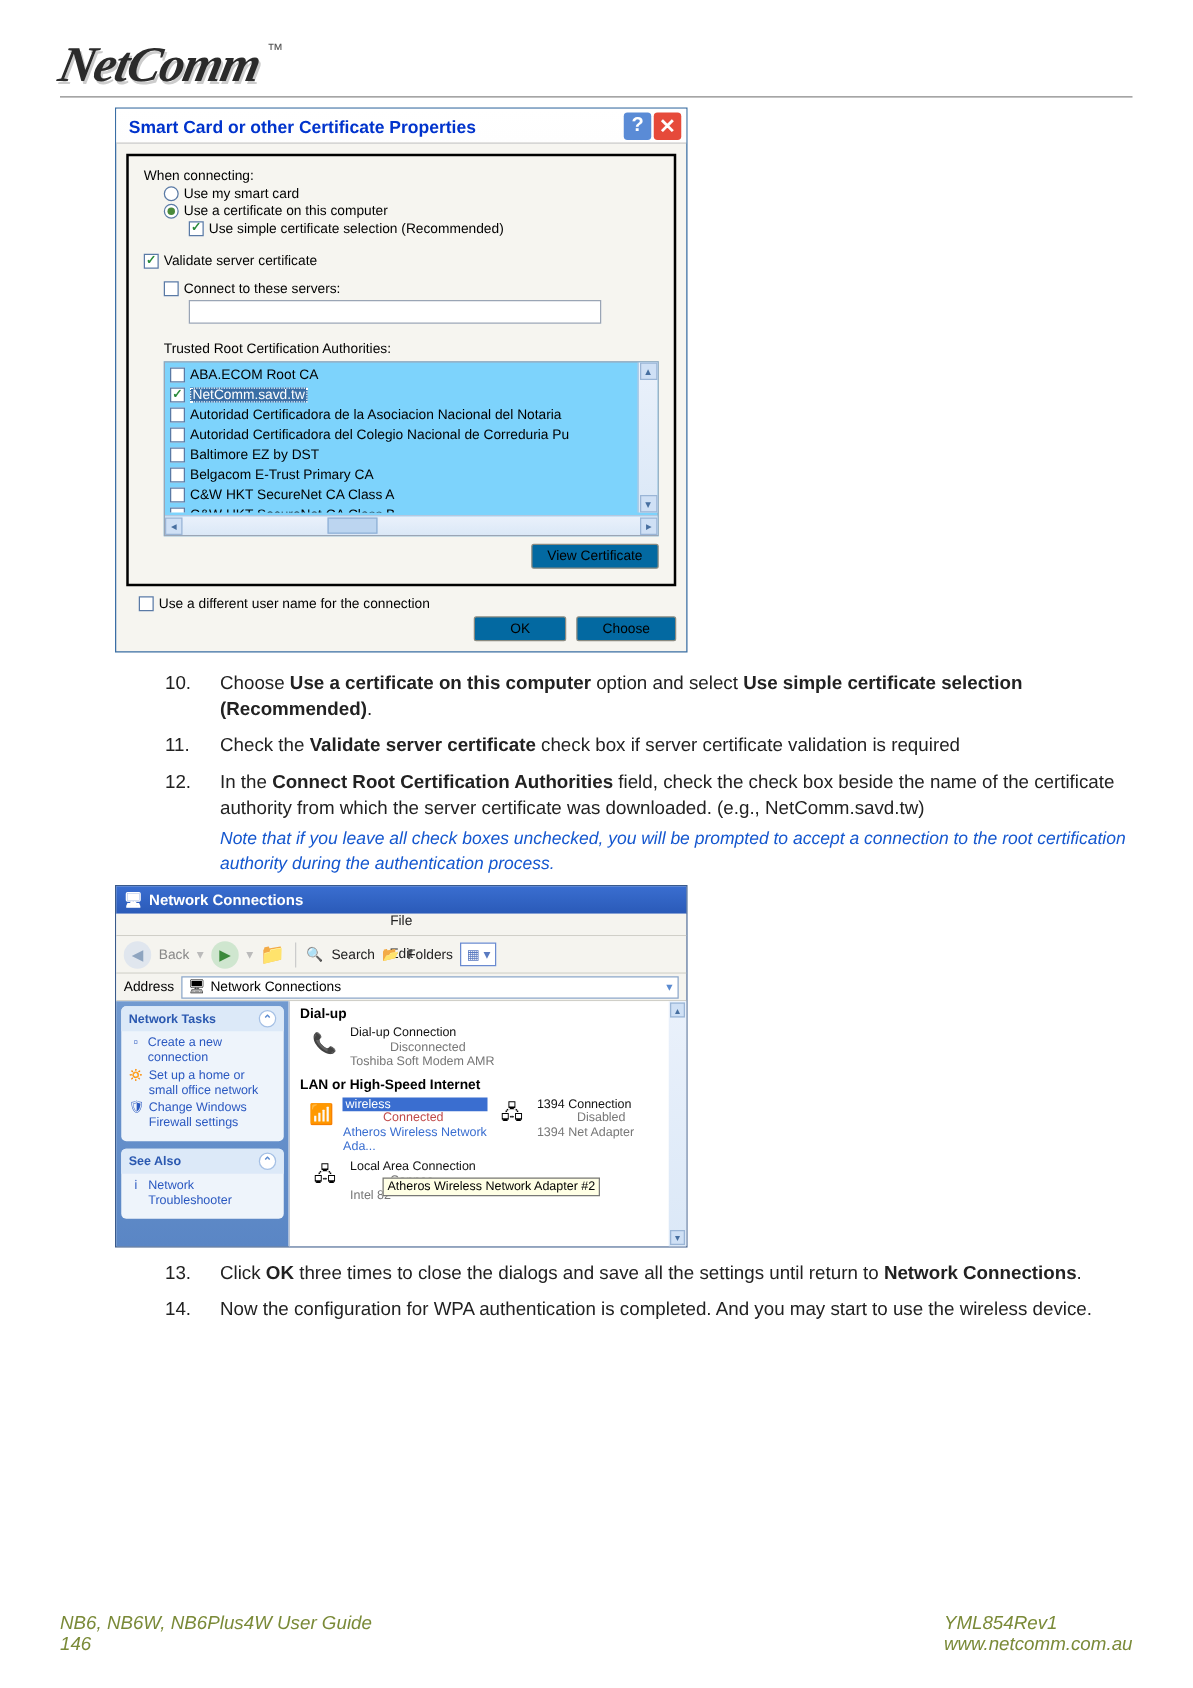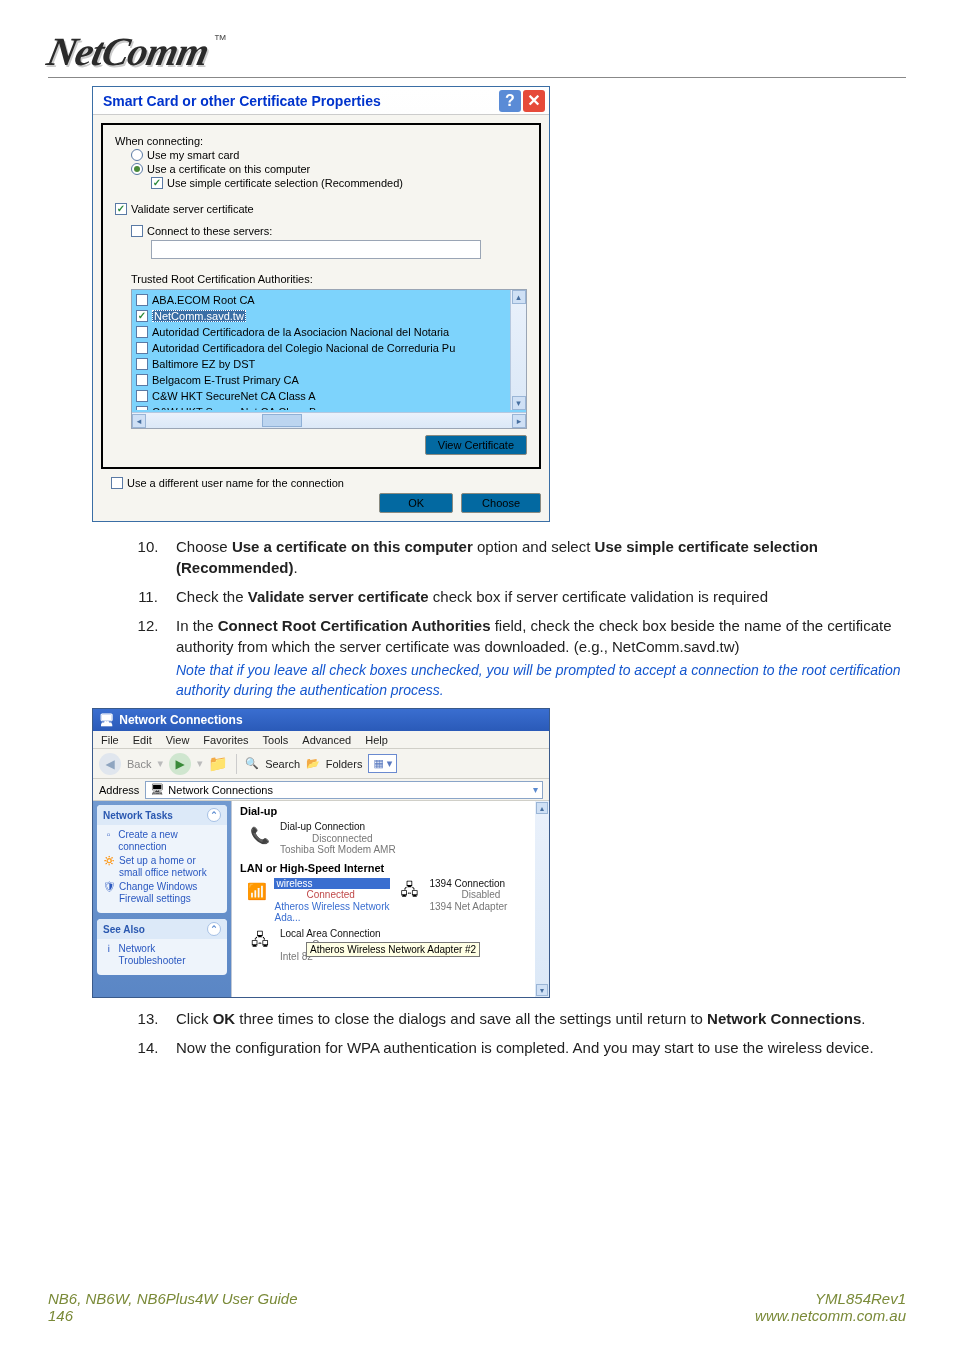--- a/index.html
+++ b/index.html
@@ -146,21 +146,21 @@
     font-size: 15px;
     line-height: 1.4;
     color:#222;
   }
   .instr-item {
     display:flex;
     margin-bottom: 8px;
   }
   .instr-num {
     width: 44px;
-    text-align: center;
+    text-align: left;
     padding-right: 12px;
     flex-shrink:0;
   }
   .instr-body { flex: 1; }
   .note {
     font-style: italic;
     color: #1557cf;
     font-size: 14px;
     margin-top: 4px;
   }
@@ -182,21 +182,21 @@
     display:flex;
     align-items:center;
     gap:5px;
     padding: 0 6px;
     font-weight:bold;
     font-size:12px;
   }
   .dlg2-menu {
     height:18px; display:flex; align-items:center; gap:14px;
     padding: 0 8px; font-size:11px; color:#222;
-    background:#f5f4ef; border-bottom:1px solid #d0cfc8;
+    background:#f5f4ef; border-bottom:1px solid #d0cfc8;flex-direction:column;
   }
   .dlg2-toolbar {
     height:30px; display:flex; align-items:center; gap:6px;
     padding: 0 6px; background:#f5f4ef; border-bottom:1px solid #d0cfc8;
     font-size:11px; color:#888;
   }
   .tb-btn {
     width:22px; height:22px; border-radius:50%;
     display:flex; align-items:center; justify-content:center;
     font-size:12px;
@@ -278,21 +278,21 @@
   .conn-row2 { display:flex; padding-left:10px;}
   .conn-col { flex:1;}
 
   .footer {
     position:absolute; bottom: 26px; left:48px; right:48px;
     display:flex; justify-content:space-between;
     font-style: italic;
     color: #7a8a38;
     font-size: 15px;
   }
-  .footer .right { text-align:right;}
+  .footer .right { }
   b { font-weight:bold; }
 </style>
 </head>
 <body>
 
 <div class="header">
   <div class="logo-wrap">
     <span class="logo">NetComm</span>
     <span class="tm">™</span>
   </div>

